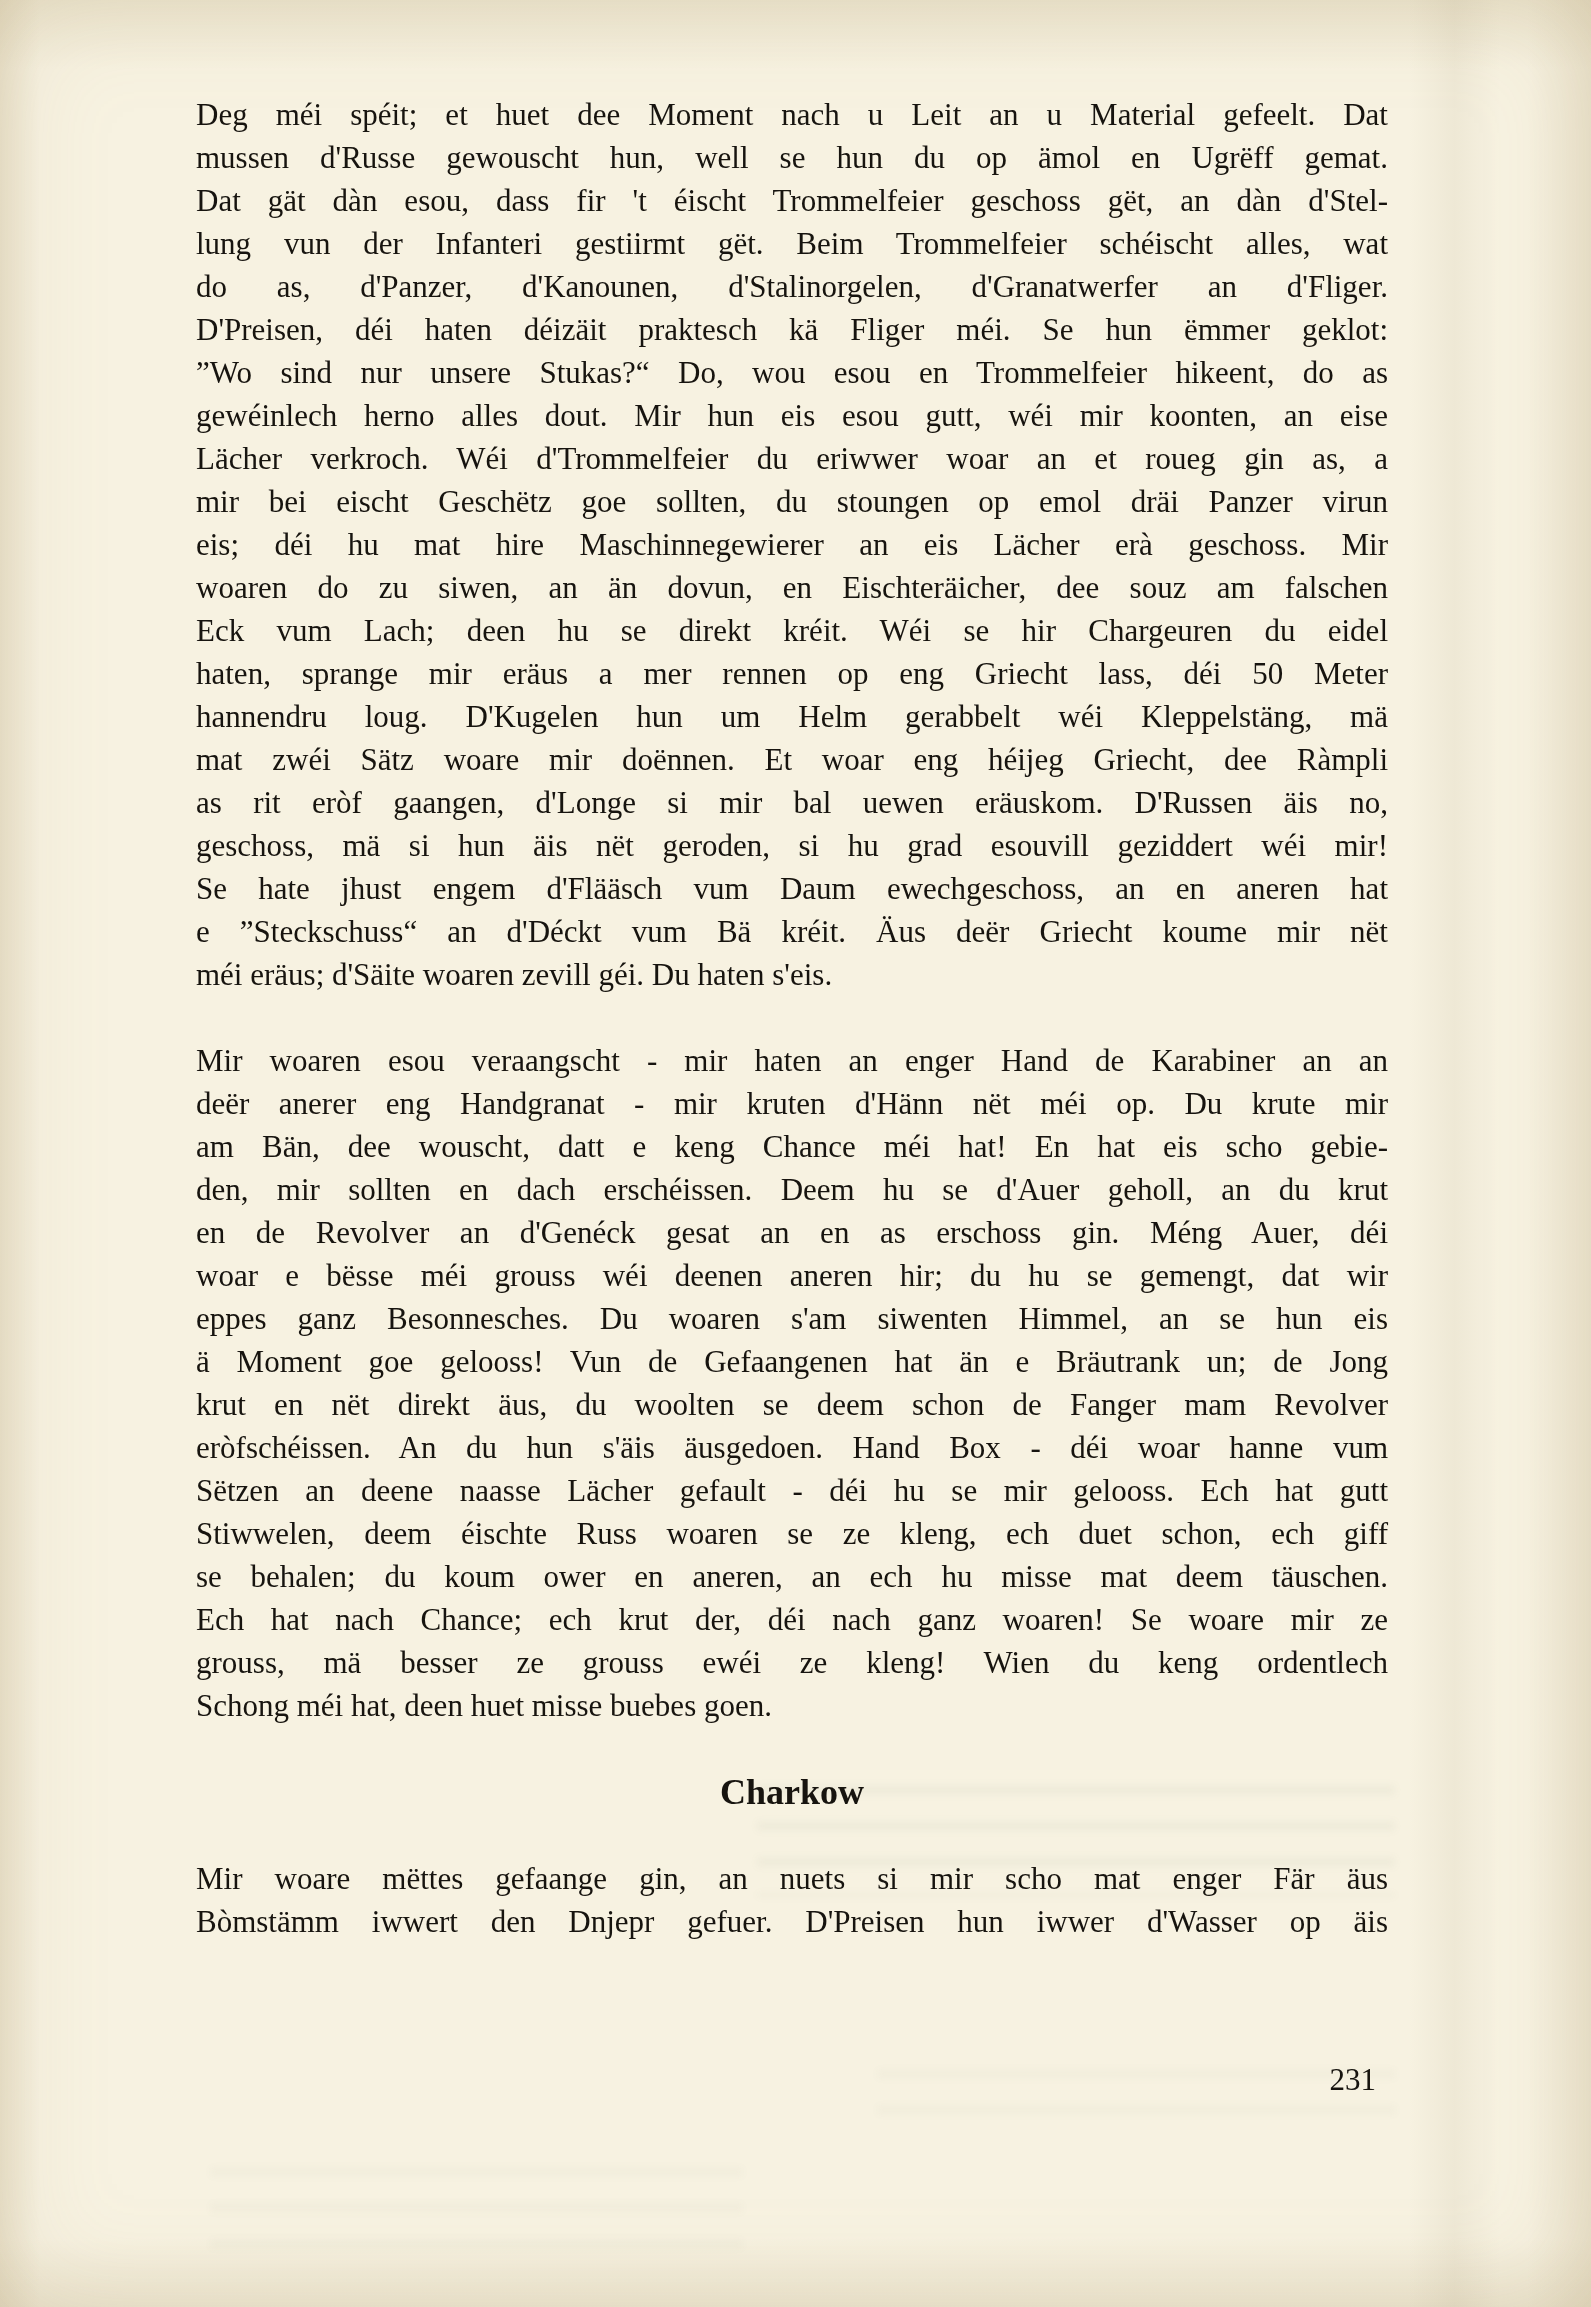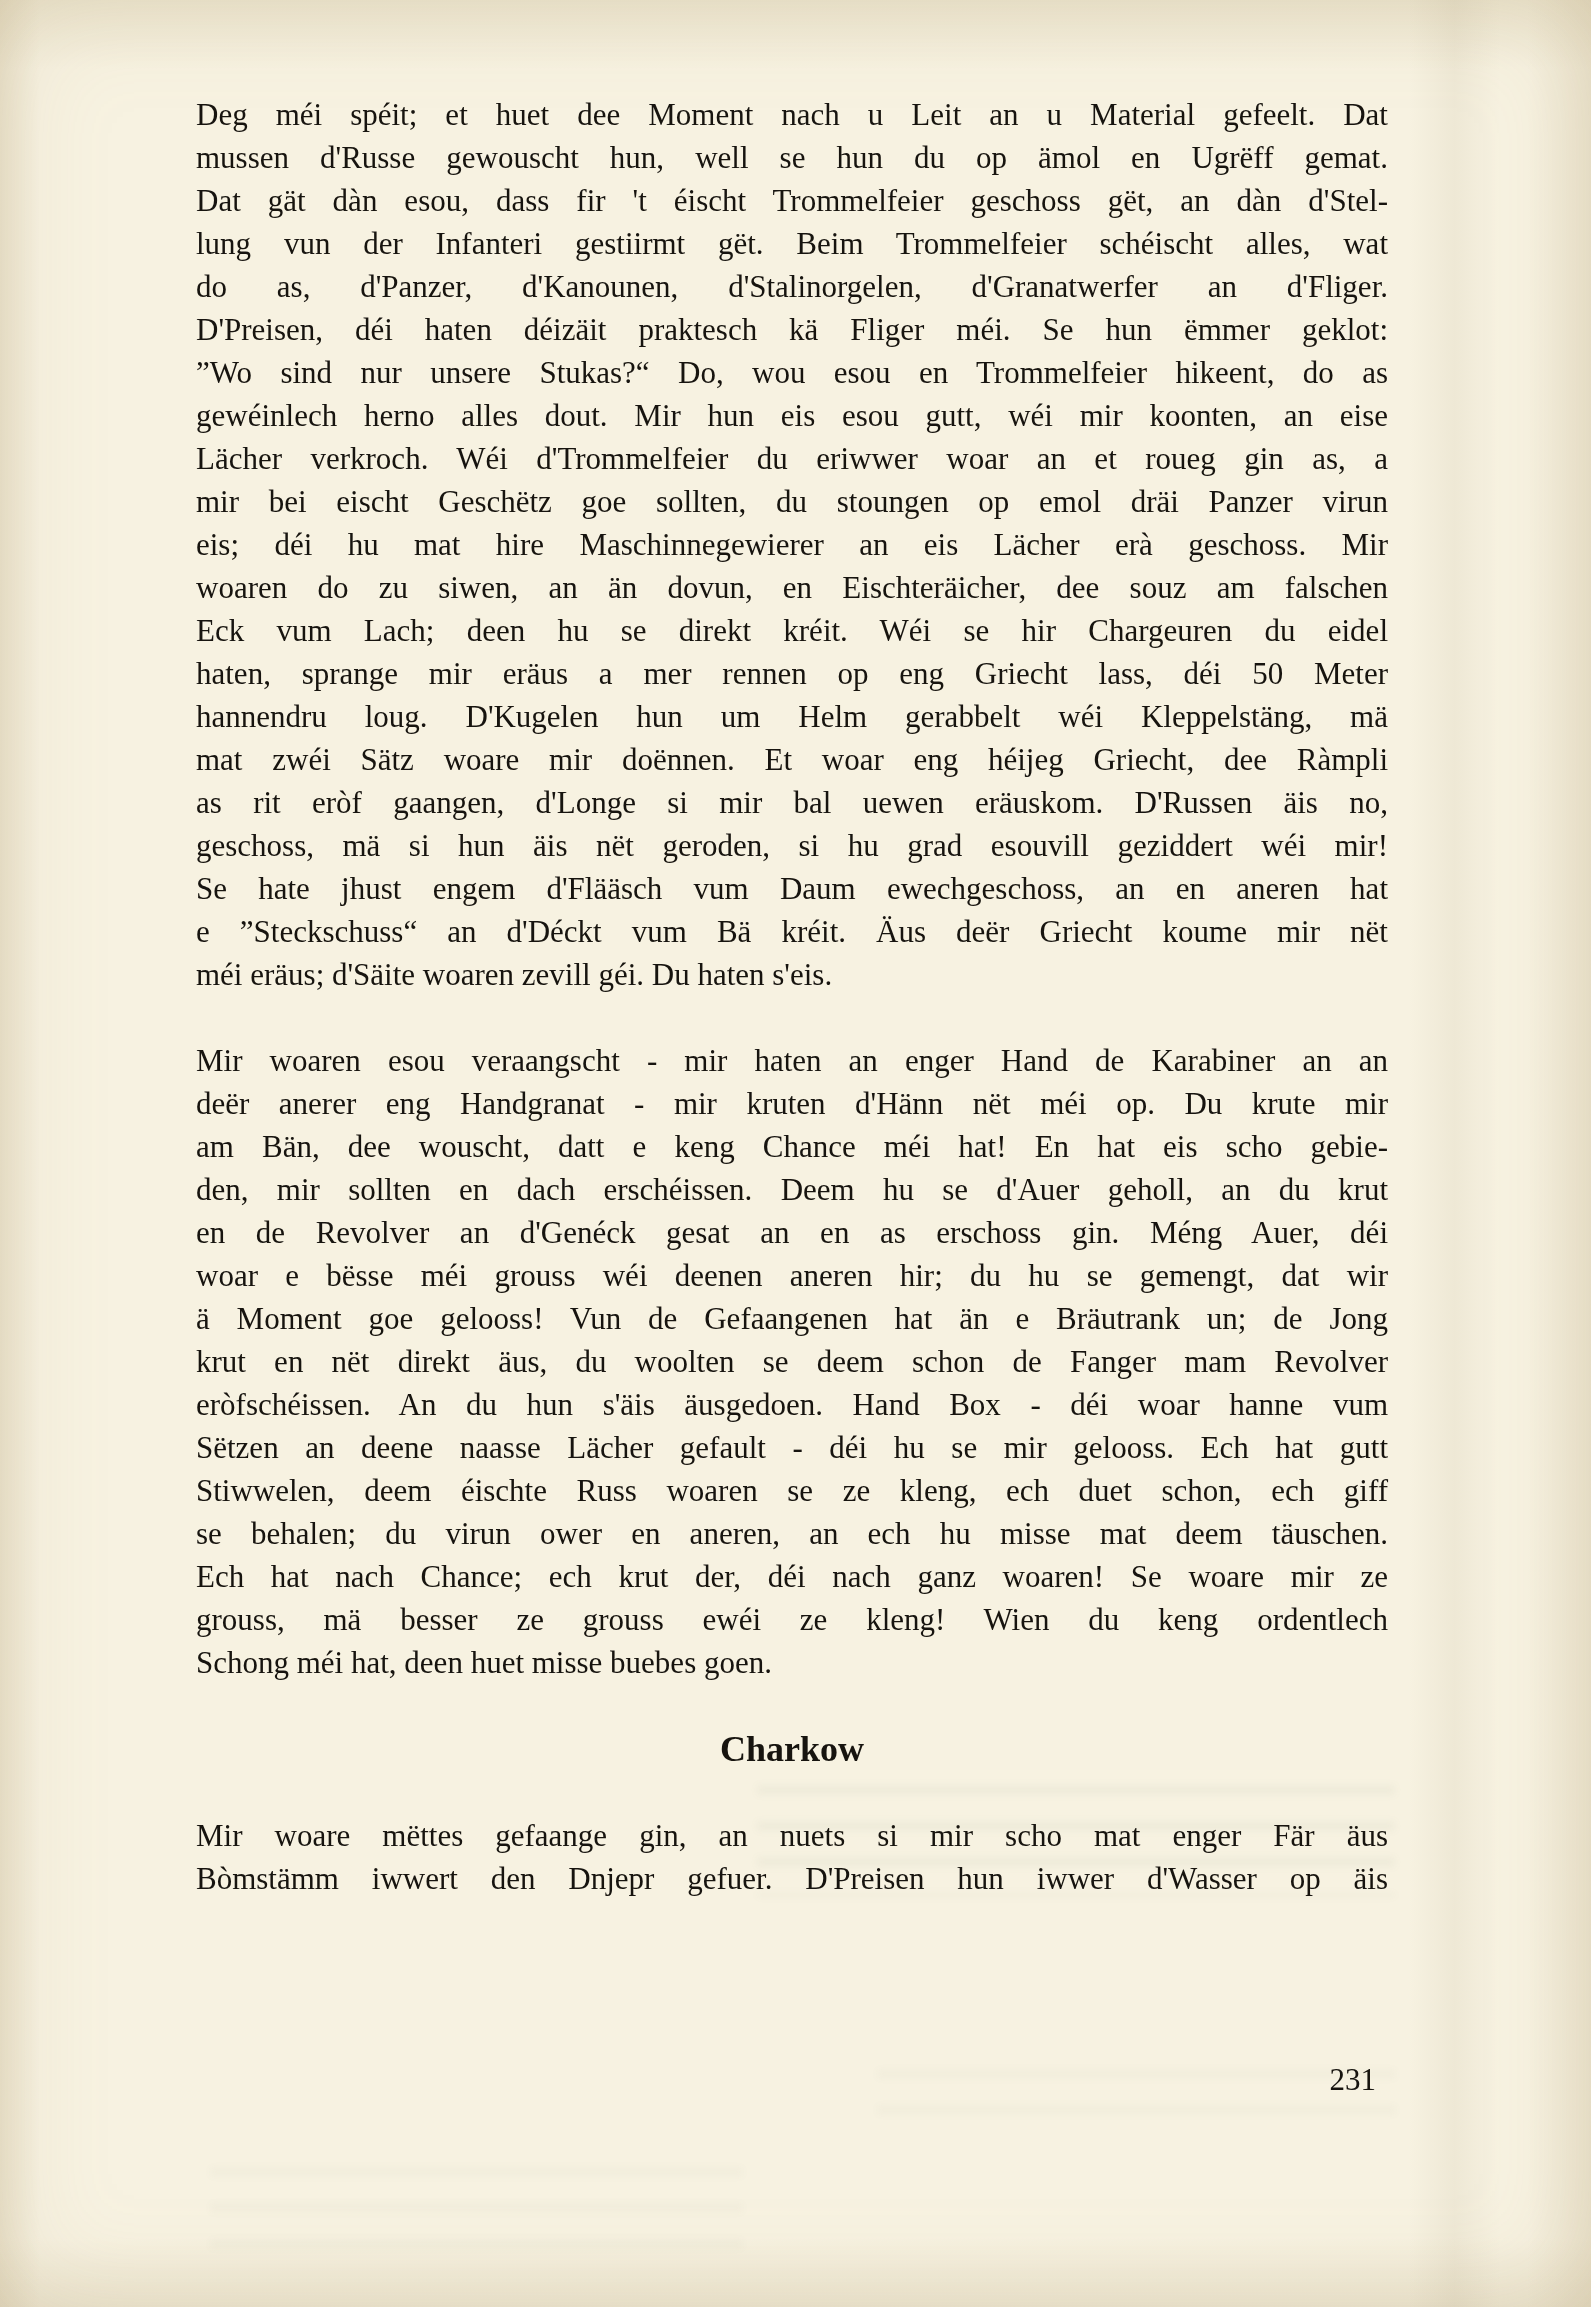--- a/index.html
+++ b/index.html
@@ -118,26 +118,27 @@
         <div class="line">e ”Steckschuss“ an d'Déckt vum Bä kréit. Äus deër Griecht koume mir nët</div>
         <div class="line last">méi eräus; d'Säite woaren zevill géi. Du haten s'eis.</div>
       </div>
     <div class="paragraph">
         <div class="line">Mir woaren esou veraangscht - mir haten an enger Hand de Karabiner an an</div>
         <div class="line">deër anerer eng Handgranat - mir kruten d'Hänn nët méi op. Du krute mir</div>
         <div class="line">am Bän, dee wouscht, datt e keng Chance méi hat! En hat eis scho gebie-</div>
         <div class="line">den, mir sollten en dach erschéissen. Deem hu se d'Auer geholl, an du krut</div>
         <div class="line">en de Revolver an d'Genéck gesat an en as erschoss gin. Méng Auer, déi</div>
         <div class="line">woar e bësse méi grouss wéi deenen aneren hir; du hu se gemengt, dat wir</div>
+        <div class="line">eppes ganz Besonnesches. Du woaren s'am siwenten Himmel, an se hun eis</div>
         <div class="line">ä Moment goe gelooss! Vun de Gefaangenen hat än e Bräutrank un; de Jong</div>
         <div class="line">krut en nët direkt äus, du woolten se deem schon de Fanger mam Revolver</div>
         <div class="line">eròfschéissen. An du hun s'äis äusgedoen. Hand Box - déi woar hanne vum</div>
         <div class="line">Sëtzen an deene naasse Lächer gefault - déi hu se mir gelooss. Ech hat gutt</div>
         <div class="line">Stiwwelen, deem éischte Russ woaren se ze kleng, ech duet schon, ech giff</div>
-        <div class="line">se behalen; du virun ower en aneren, an ech hu misse mat deem täuschen.</div>
+        <div class="line">se behalen; du koum ower en aneren, an ech hu misse mat deem täuschen.</div>
         <div class="line">Ech hat nach Chance; ech krut der, déi nach ganz woaren! Se woare mir ze</div>
         <div class="line">grouss, mä besser ze grouss ewéi ze kleng! Wien du keng ordentlech</div>
         <div class="line last">Schong méi hat, deen huet misse buebes goen.</div>
       </div>
     <h2 class="heading">Charkow</h2>
     <div class="paragraph">
         <div class="line">Mir woare mëttes gefaange gin, an nuets si mir scho mat enger Fär äus</div>
         <div class="line">Bòmstämm iwwert den Dnjepr gefuer. D'Preisen hun iwwer d'Wasser op äis</div>
       </div>
   </div>

